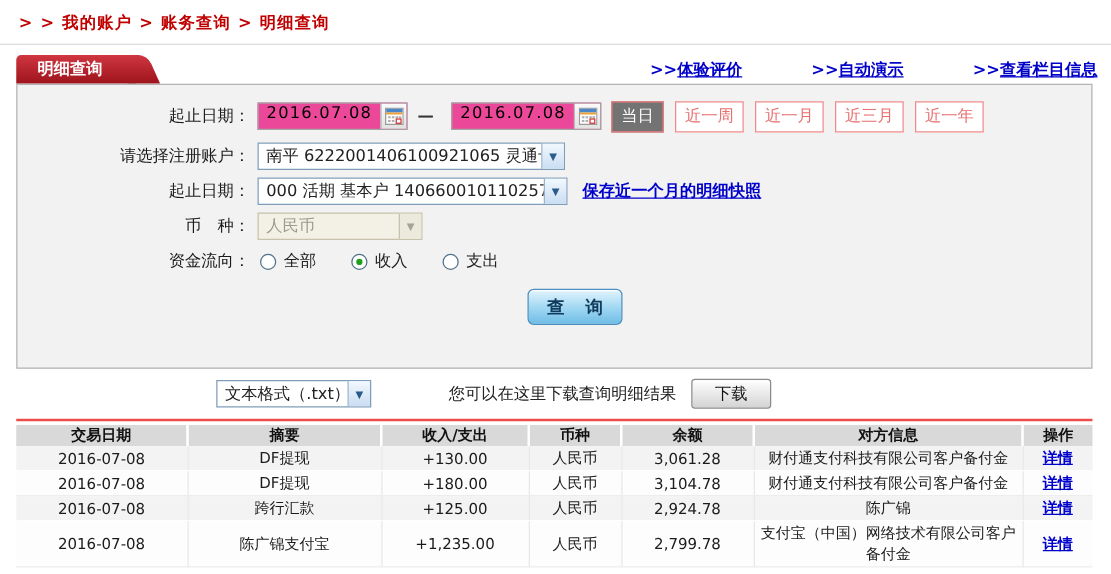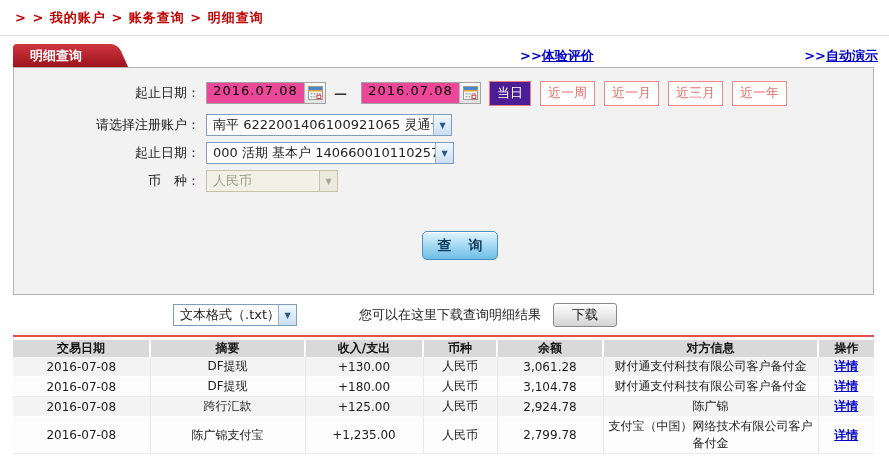--- a/index.html
+++ b/index.html
@@ -33,21 +33,21 @@
   .date-box { display:flex; align-items:flex-start; width:120px; height:22px; margin-left:6px;
     border:1px solid #a3a3a3; background:#ec4899; }
   .date-text { flex:1; text-align:center; border:none; outline:none; width:90px;
     font-family:"DejaVu Sans", sans-serif; font-size:13px; background:transparent; letter-spacing:1px; }
   .cal-btn { width:21px; height:20px; flex:none; border-left:1px solid #b9b9b9;
     background:linear-gradient(#fafafa,#e2e2e2); display:flex; align-items:center; justify-content:center; cursor:pointer; }
   .dash { margin:0 8px; color:#333; font-weight:bold; }
 
   .qb { height:25px; padding:0 7px; margin-left:9px; font-size:13px; cursor:pointer;
     background:#fff; border:1px solid #f08a8a; color:#e96e6e; font-family:"DejaVu Sans", sans-serif; }
-  .qb.active { background:#4c1d95; border-color:#f47c7c; color:#fff; }
+  .qb.active { background:#737373; border-color:#f47c7c; color:#fff; }
   .qb:first-of-type { margin-left:8px; }
 
   .sel { display:flex; align-items:center; height:22px; margin-left:6px; background:#fff;
     border:1px solid #7f9db9; cursor:pointer; }
   .sel .sel-text { flex:1; padding:0 6px; white-space:nowrap; overflow:hidden; }
   .sel .sel-arrow { width:18px; height:20px; flex:none; display:flex; align-items:center; justify-content:center;
     border-left:1px solid #9ab4cc; background:linear-gradient(#f2f8fe,#cadef2); color:#2b5b8a; font-size:8px; }
   .sel.w-account { width:246px; }
   .sel.w-sub { width:248px; }
   .sel.disabled { width:132px; background:#f3f1e6; border-color:#c6c2ad; cursor:default; }
@@ -104,20 +104,21 @@
 </div>
 <div class="top-divider"></div>
 
 <div class="tab">
   <div class="tab-body">明细查询</div>
 </div>
 
 <div class="top-links">
   <a class="tlink"><span class="pfx">&gt;&gt;</span><span class="lbl">体验评价</span></a>
   <a class="tlink"><span class="pfx">&gt;&gt;</span><span class="lbl">自动演示</span></a>
+  <a class="tlink"><span class="pfx">&gt;&gt;</span><span class="lbl">查看栏目信息</span></a>
 </div>
 
 <div class="panel">
 
   <div class="frow" style="top:13px;">
     <span class="flabel">起止日期：</span>
     <span class="date-box">
       <input class="date-text" readonly="" value="2016.07.08" style="">
       <span class="cal-btn">
         <svg width="15" height="14" viewBox="0 0 15 14">
@@ -170,30 +171,48 @@
       <span class="sel-arrow">▼</span>
     </div>
   </div>
 
   <div class="frow" style="top:73px;">
     <span class="flabel">起止日期：</span>
     <div class="sel w-sub">
       <span class="sel-text">000 活期 基本户 1406600101102571848</span>
       <span class="sel-arrow">▼</span>
     </div>
+    <a class="blink snap-link">保存近一个月的明细快照</a>
   </div>
 
   <div class="frow" style="top:101px;">
     <span class="flabel">币　种：</span>
     <div class="sel disabled">
       <span class="sel-text">人民币</span>
       <span class="sel-arrow">▼</span>
     </div>
   </div>
 
+  <div class="frow" style="top:129px;">
+    <span class="flabel">资金流向：</span>
+    <div class="radio-group">
+      <span class="radio-opt">
+        <span class="radio"></span>
+        <span>全部</span>
+      </span>
+      <span class="radio-opt">
+        <span class="radio checked"></span>
+        <span>收入</span>
+      </span>
+      <span class="radio-opt">
+        <span class="radio"></span>
+        <span>支出</span>
+      </span>
+    </div>
+  </div>
 
   <button class="query-btn">查 询</button>
 </div>
 
 <div class="dl-row">
   <div class="sel w-format">
     <span class="sel-text">文本格式（.txt）</span>
     <span class="sel-arrow">▼</span>
   </div>
   <span class="dl-result-label">您可以在这里下载查询明细结果</span>

